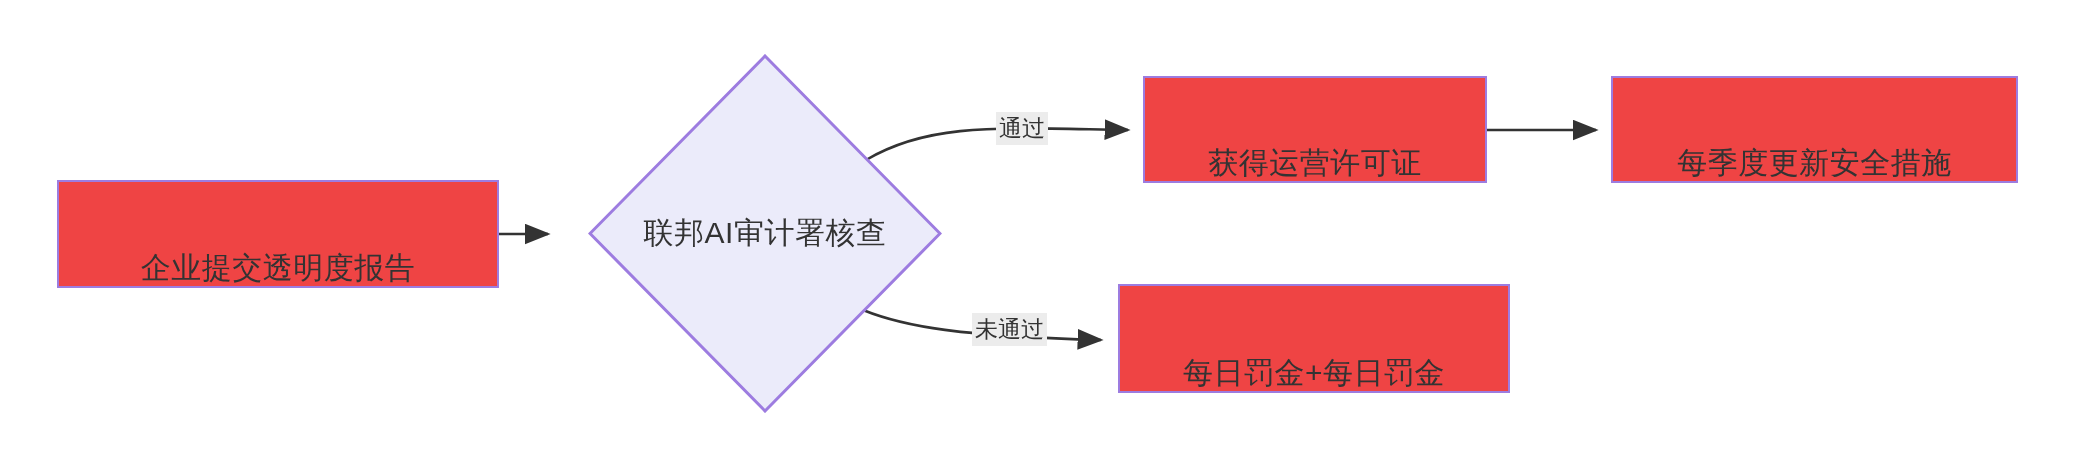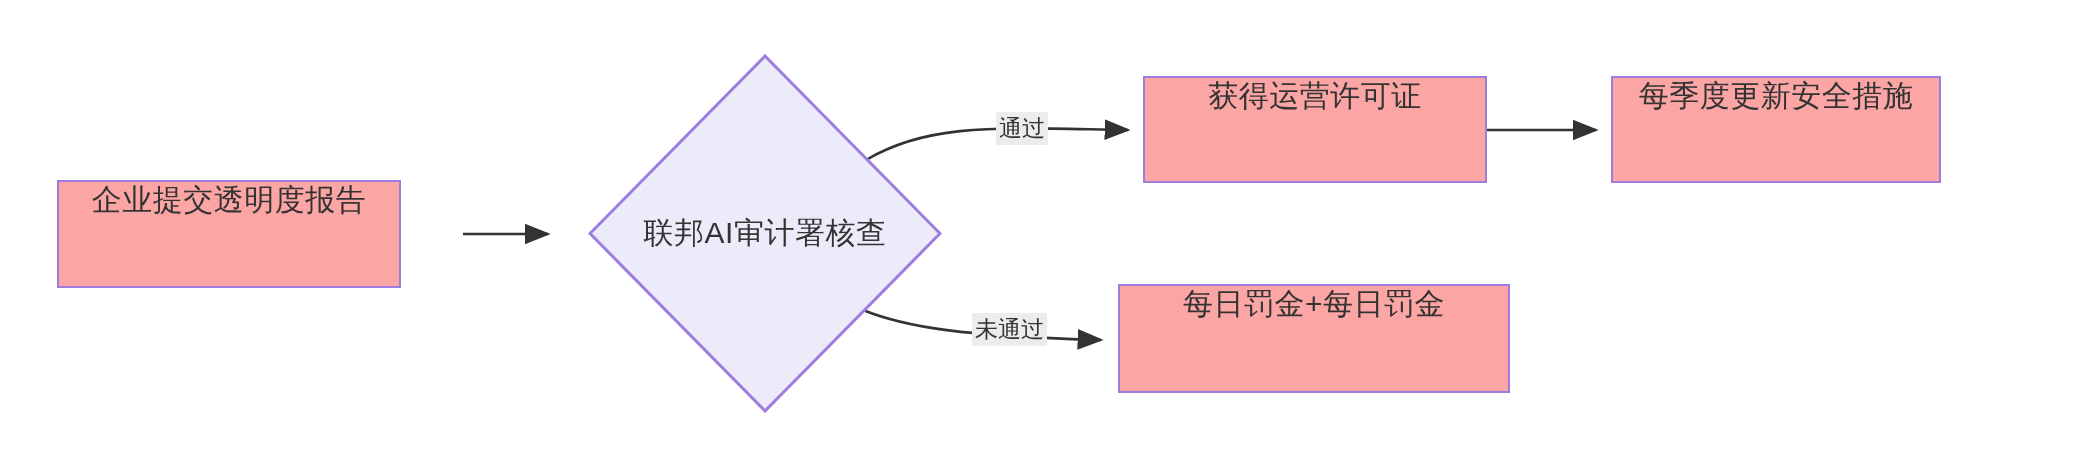--- a/index.html
+++ b/index.html
@@ -21,23 +21,23 @@
     position: absolute;
     left: 0;
     top: 0;
     width: 2074px;
     height: 470px;
   }
   .node {
     position: absolute;
     box-sizing: border-box;
     display: flex;
-    align-items: flex-start;
+    align-items: flex-end;
     justify-content: center;
-    background: #fca5a5;
+    background: #ef4444;
     border: 2px solid #9d7ce0;
     color: #333333;
     font-size: 30px;
     line-height: 1.2;
     letter-spacing: 0.5px;
     white-space: nowrap;
   }
   .node-label {
     display: block;
   }
@@ -68,23 +68,23 @@
   .edge-label {
     position: absolute;
     background: #ececec;
     color: #333333;
     font-size: 23px;
     line-height: 1.25;
     padding: 2px 3px;
     white-space: nowrap;
     z-index: 3;
   }
-  #n-start  { left: 57px;   top: 180px; width: 344px; height: 108px; }
+  #n-start  { left: 57px;   top: 180px; width: 442px; height: 108px; }
   #n-pass   { left: 1143px; top: 76px;  width: 344px; height: 107px; }
-  #n-quarter{ left: 1611px; top: 76px;  width: 330px; height: 107px; }
+  #n-quarter{ left: 1611px; top: 76px;  width: 407px; height: 107px; }
   #n-fail   { left: 1118px; top: 284px; width: 392px; height: 109px; }
   #n-decide { left: 588px;  top: 54px;  width: 354px; height: 359px; }
   #l-pass   { left: 996px;  top: 112px; }
   #l-fail   { left: 972px;  top: 313px; }
 </style>
 </head>
 <body>
 
 <div id="canvas">
 

